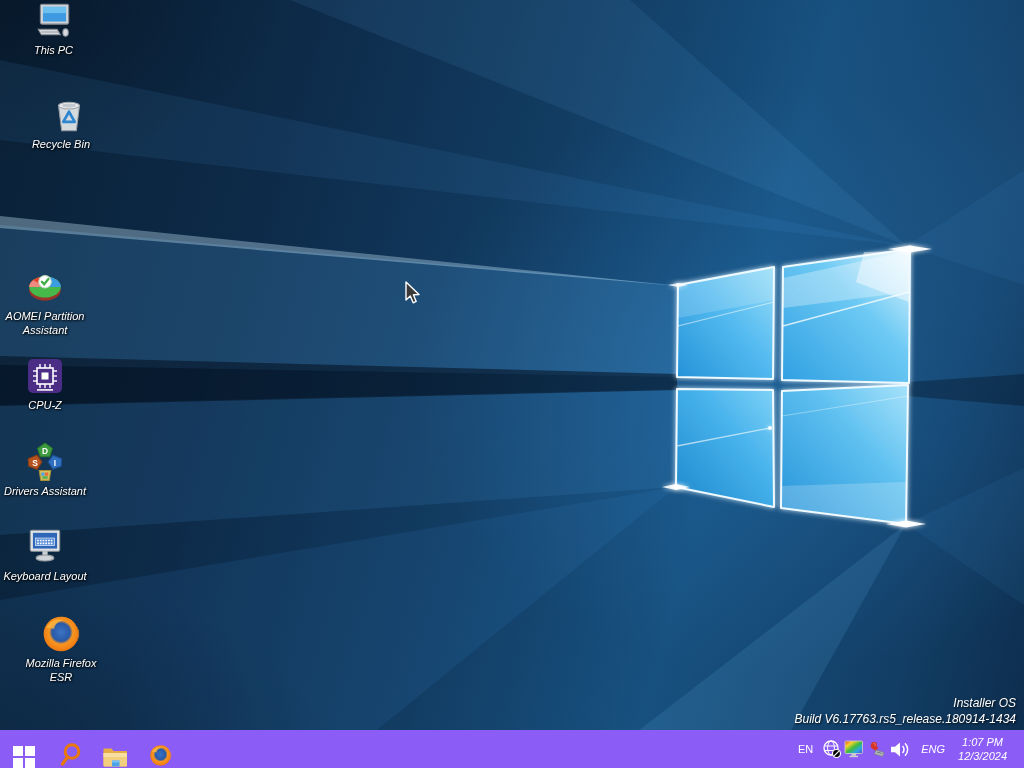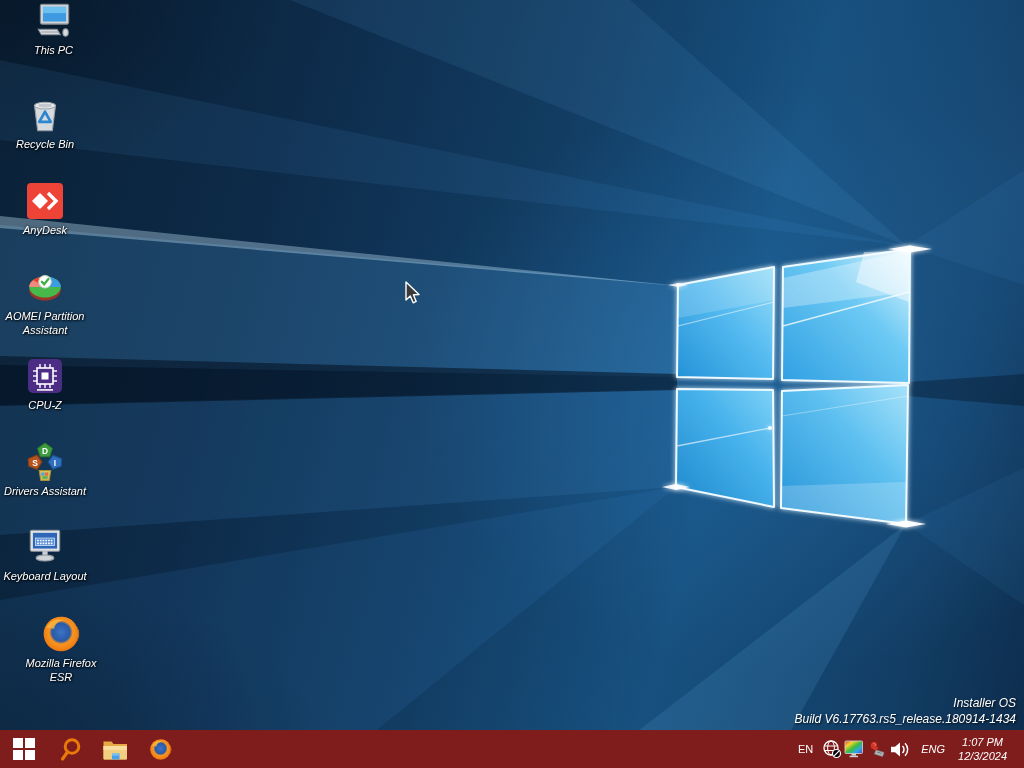--- a/index.html
+++ b/index.html
@@ -37,22 +37,22 @@
   .di-label { margin-top:2px; font-style:italic; font-size:11px; line-height:1.25; color:#fff;
               text-align:center; max-width:88px;
               text-shadow:1px 1px 2px rgba(0,0,0,0.9), 0 0 3px rgba(0,0,0,0.8); }
 
   
   .watermark { position:absolute; right:8px; bottom:41px; text-align:right; color:#fff;
                font-style:italic; font-size:12px; line-height:1.35;
                text-shadow:1px 1px 2px rgba(0,0,0,0.8); }
 
   
-  .taskbar { position:absolute; left:0; right:0; bottom:0; height:38px; background:#7f1d1d;
-             display:flex; align-items:center; z-index:5; }
+  .taskbar { position:absolute; left:0; right:0; bottom:0; height:38px; background:#8b5cf6;
+             display:flex; align-items:flex-end; z-index:5; }
   .tb-btn { width:45px; display:flex; align-items:center; justify-content:center; cursor:default; }
   .start-btn { width:48px; }
   .win-flag { display:grid; grid-template-columns:10px 10px; grid-template-rows:10px 10px; gap:2px; }
   .win-flag span { background:#fff; }
   .tray { margin-left:auto; display:flex; align-items:center; }
   .tray-txt { color:#fff; font-size:11px; padding:0 7px; }
   .lang-code { font-style:italic; padding:0 9px; }
   .tray-ico { width:23px; height:38px; display:flex; align-items:center; justify-content:center; }
   .clock { color:#fff; font-size:11px; font-style:italic; text-align:center; line-height:1.3;
            padding:0 17px 0 4px; }
@@ -147,43 +147,33 @@
         <rect x="9.5" y="6.5" width="22" height="6" fill="#6cc0f0"></rect>
         <polygon points="5,28 23,28 26,33 8,33" fill="#d7dbdf" stroke="#8a9096"></polygon>
         <line x1="8" y1="30.5" x2="24" y2="30.5" stroke="#9aa1a7"></line>
         <ellipse cx="31" cy="31" rx="2.6" ry="3.6" fill="#d7dbdf" stroke="#8a9096"></ellipse>
       </svg>
     </div>
     <div class="di-label">This PC</div>
   </div>
 
 
-  <div class="desktop-icon" style="left:0; top:94px;">
+  <div class="desktop-icon" style="left:0; top:94px;align-items:flex-end;">
     <div class="di-img">
       <svg width="42" height="42" viewBox="0 0 40 40">
         <path d="M10 11 L13 35 L27 35 L30 11 Z" fill="#d5dade" stroke="#959ba1"></path>
         <ellipse cx="20" cy="11" rx="10" ry="3.2" fill="#eef1f3" stroke="#9aa0a6"></ellipse>
         <ellipse cx="20" cy="11" rx="7" ry="2" fill="#c3c9ce"></ellipse>
         <polygon points="20,17 14.5,26.5 25.5,26.5" fill="none" stroke="#2f86d0" stroke-width="2.6" stroke-linejoin="round"></polygon>
         <polygon points="20,15 17.5,19 22.5,19" fill="#2f86d0"></polygon>
       </svg>
     </div>
     <div class="di-label">Recycle Bin</div>
   </div>
 
-  <div class="desktop-icon" style="left:0; top:180px;">
-    <div class="di-img">
-      <svg width="40" height="40" viewBox="0 0 40 40">
-        <rect x="2" y="2" width="36" height="36" rx="4" fill="#ee4437"></rect>
-        <polygon points="15,12 23,20 15,28 7,20" fill="#ffffff"></polygon>
-        <path d="M23 12 L31 20 L23 28" stroke="#ffffff" stroke-width="3.4" fill="none"></path>
-      </svg>
-    </div>
-    <div class="di-label">AnyDesk</div>
-  </div>
 
   <div class="desktop-icon" style="left:0; top:266px;">
     <div class="di-img">
       <svg width="42" height="42" viewBox="0 0 40 40">
         <ellipse cx="20" cy="23" rx="15" ry="10" fill="#9a3328"></ellipse>
         <ellipse cx="20" cy="20" rx="15" ry="10" fill="#46b94a"></ellipse>
         <path d="M20 20 L20 10 A15 10 0 0 1 35 20 Z" fill="#3a9de0"></path>
         <path d="M20 20 L5 20 A15 10 0 0 1 20 10 Z" fill="#e8412e"></path>
         <path d="M20 20 L5 20 A15 10 0 0 1 9 13.6 Z" fill="#f08a80"></path>
         <circle cx="20" cy="15" r="6" fill="#ffffff" stroke="#bcd8bc"></circle>

